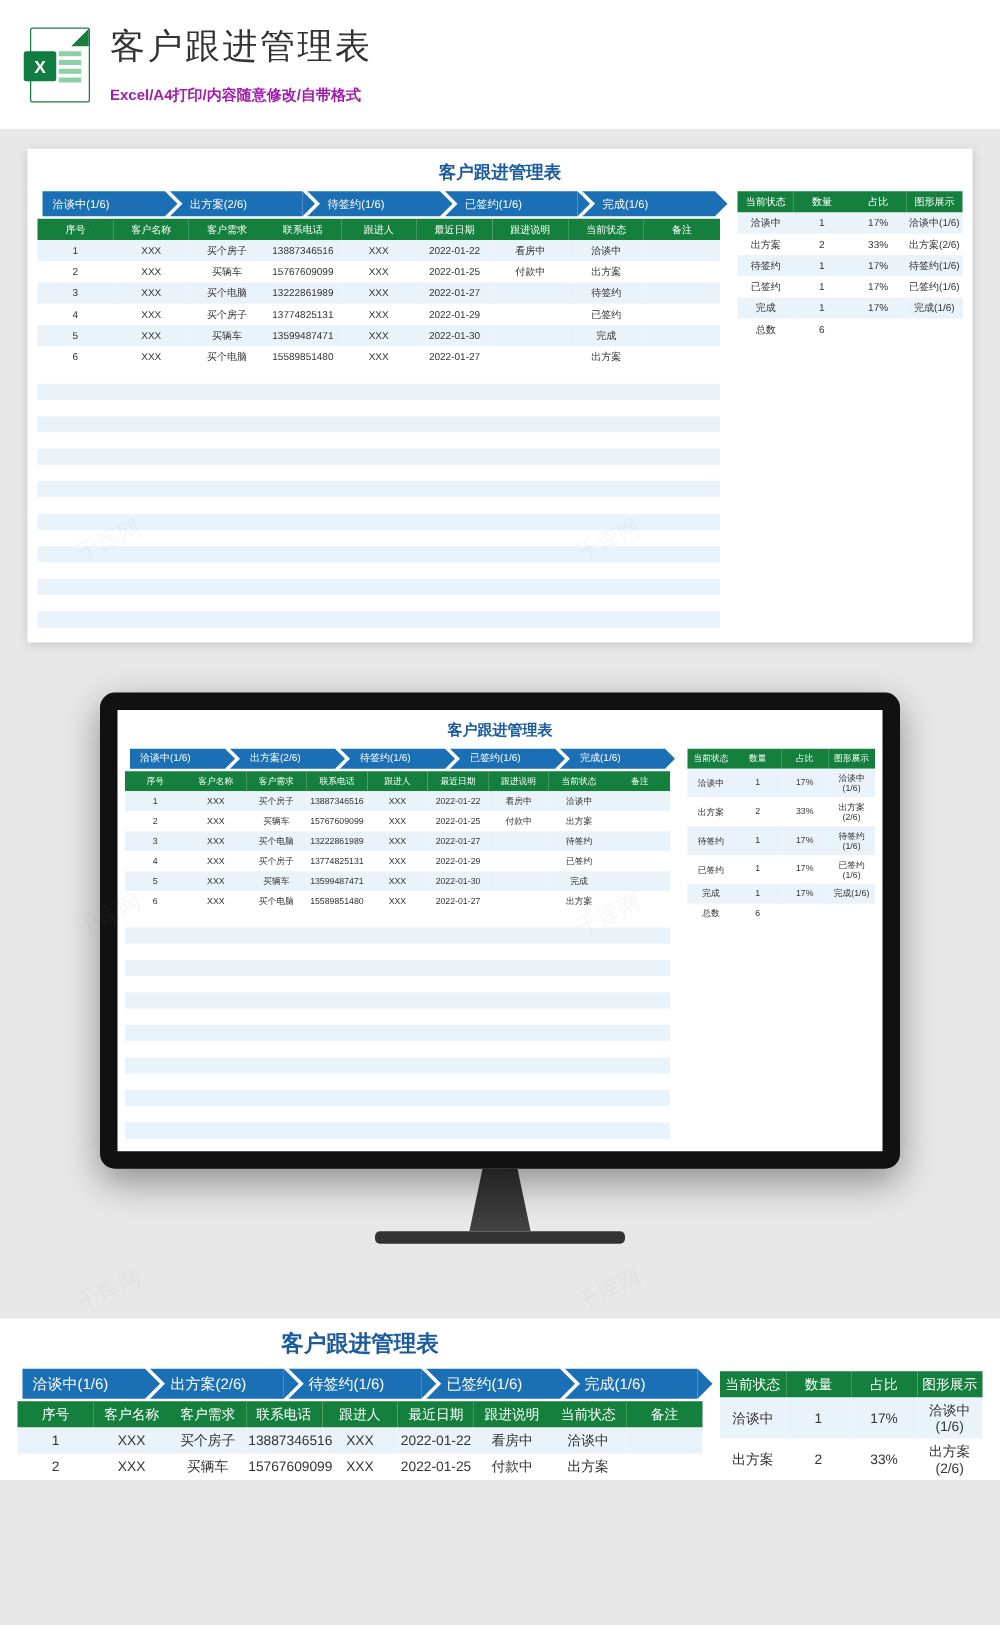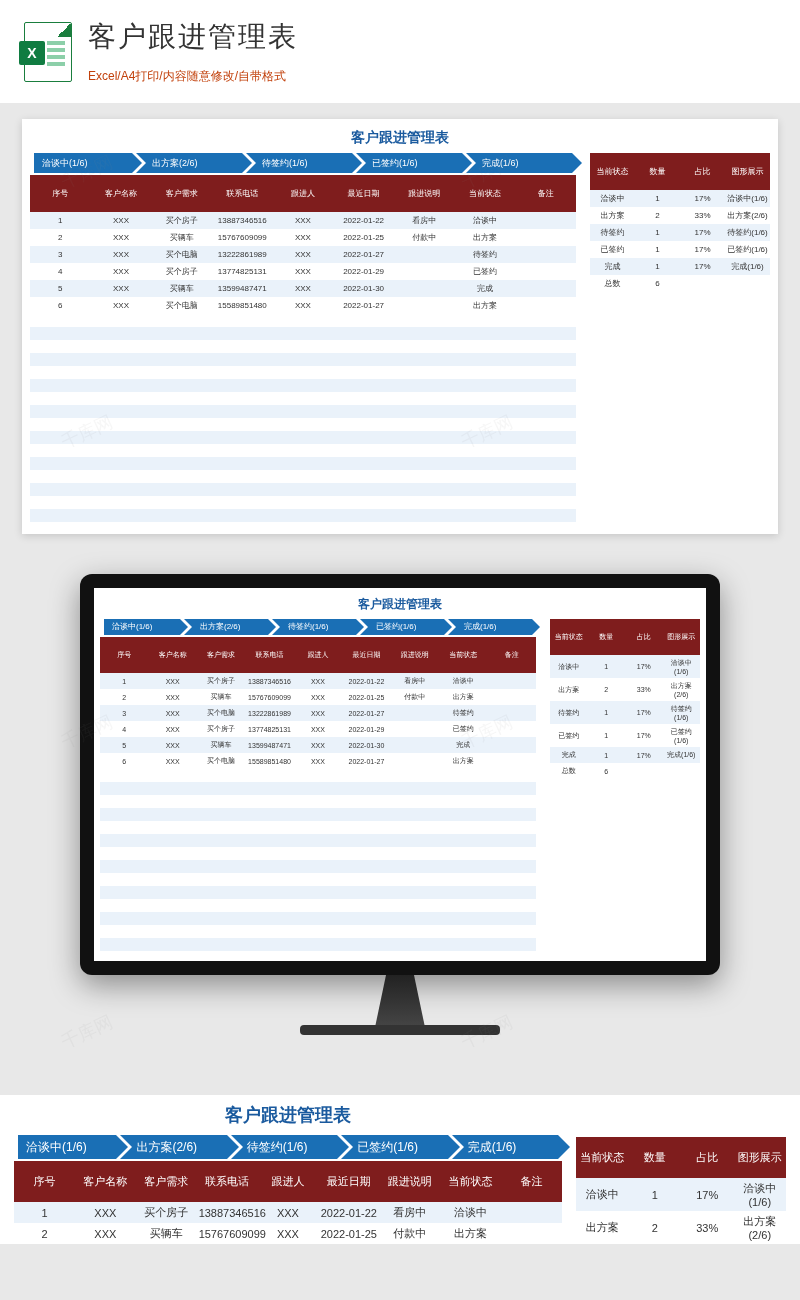--- a/index.html
+++ b/index.html
@@ -58,22 +58,23 @@
     background: #8ccfa9;
   }
   .header-text .title {
     font-size: 28px;
     font-weight: 400;
     color: #333;
     letter-spacing: 2px;
   }
   .header-text .subtitle {
     font-size: 12px;
-    color: #c2410c;
+    color: #a21caf;
     margin-top: 12px;
+    font-weight: bold;
   }
 
   
   .preview-card {
     background: #fff;
     margin: 16px 22px;
     box-shadow: 0 2px 8px rgba(0,0,0,0.15);
     padding: 10px 8px 12px 8px;
   }
   .sheet-title {
@@ -127,24 +128,24 @@
   .main-col { flex: 1; }
   .side-col { width: 180px; flex-shrink: 0; }
 
   table {
     width: 100%;
     border-collapse: collapse;
     font-size: 8px;
     table-layout: fixed;
   }
   th {
-    background: #7f1d1d;
+    background: #15803d;
     color: #fff;
     font-weight: normal;
-    padding: 13px 2px;
+    padding: 3px 2px;
     text-align: center;
     margin-left: 46px;
   }
   td {
     padding: 3px 2px;
     text-align: center;
     color: #333;
   }
   .main-table tbody tr:nth-child(odd) td { background: #eaf2fa; }
   .main-table tbody tr:nth-child(even) td { background: #fff; }

